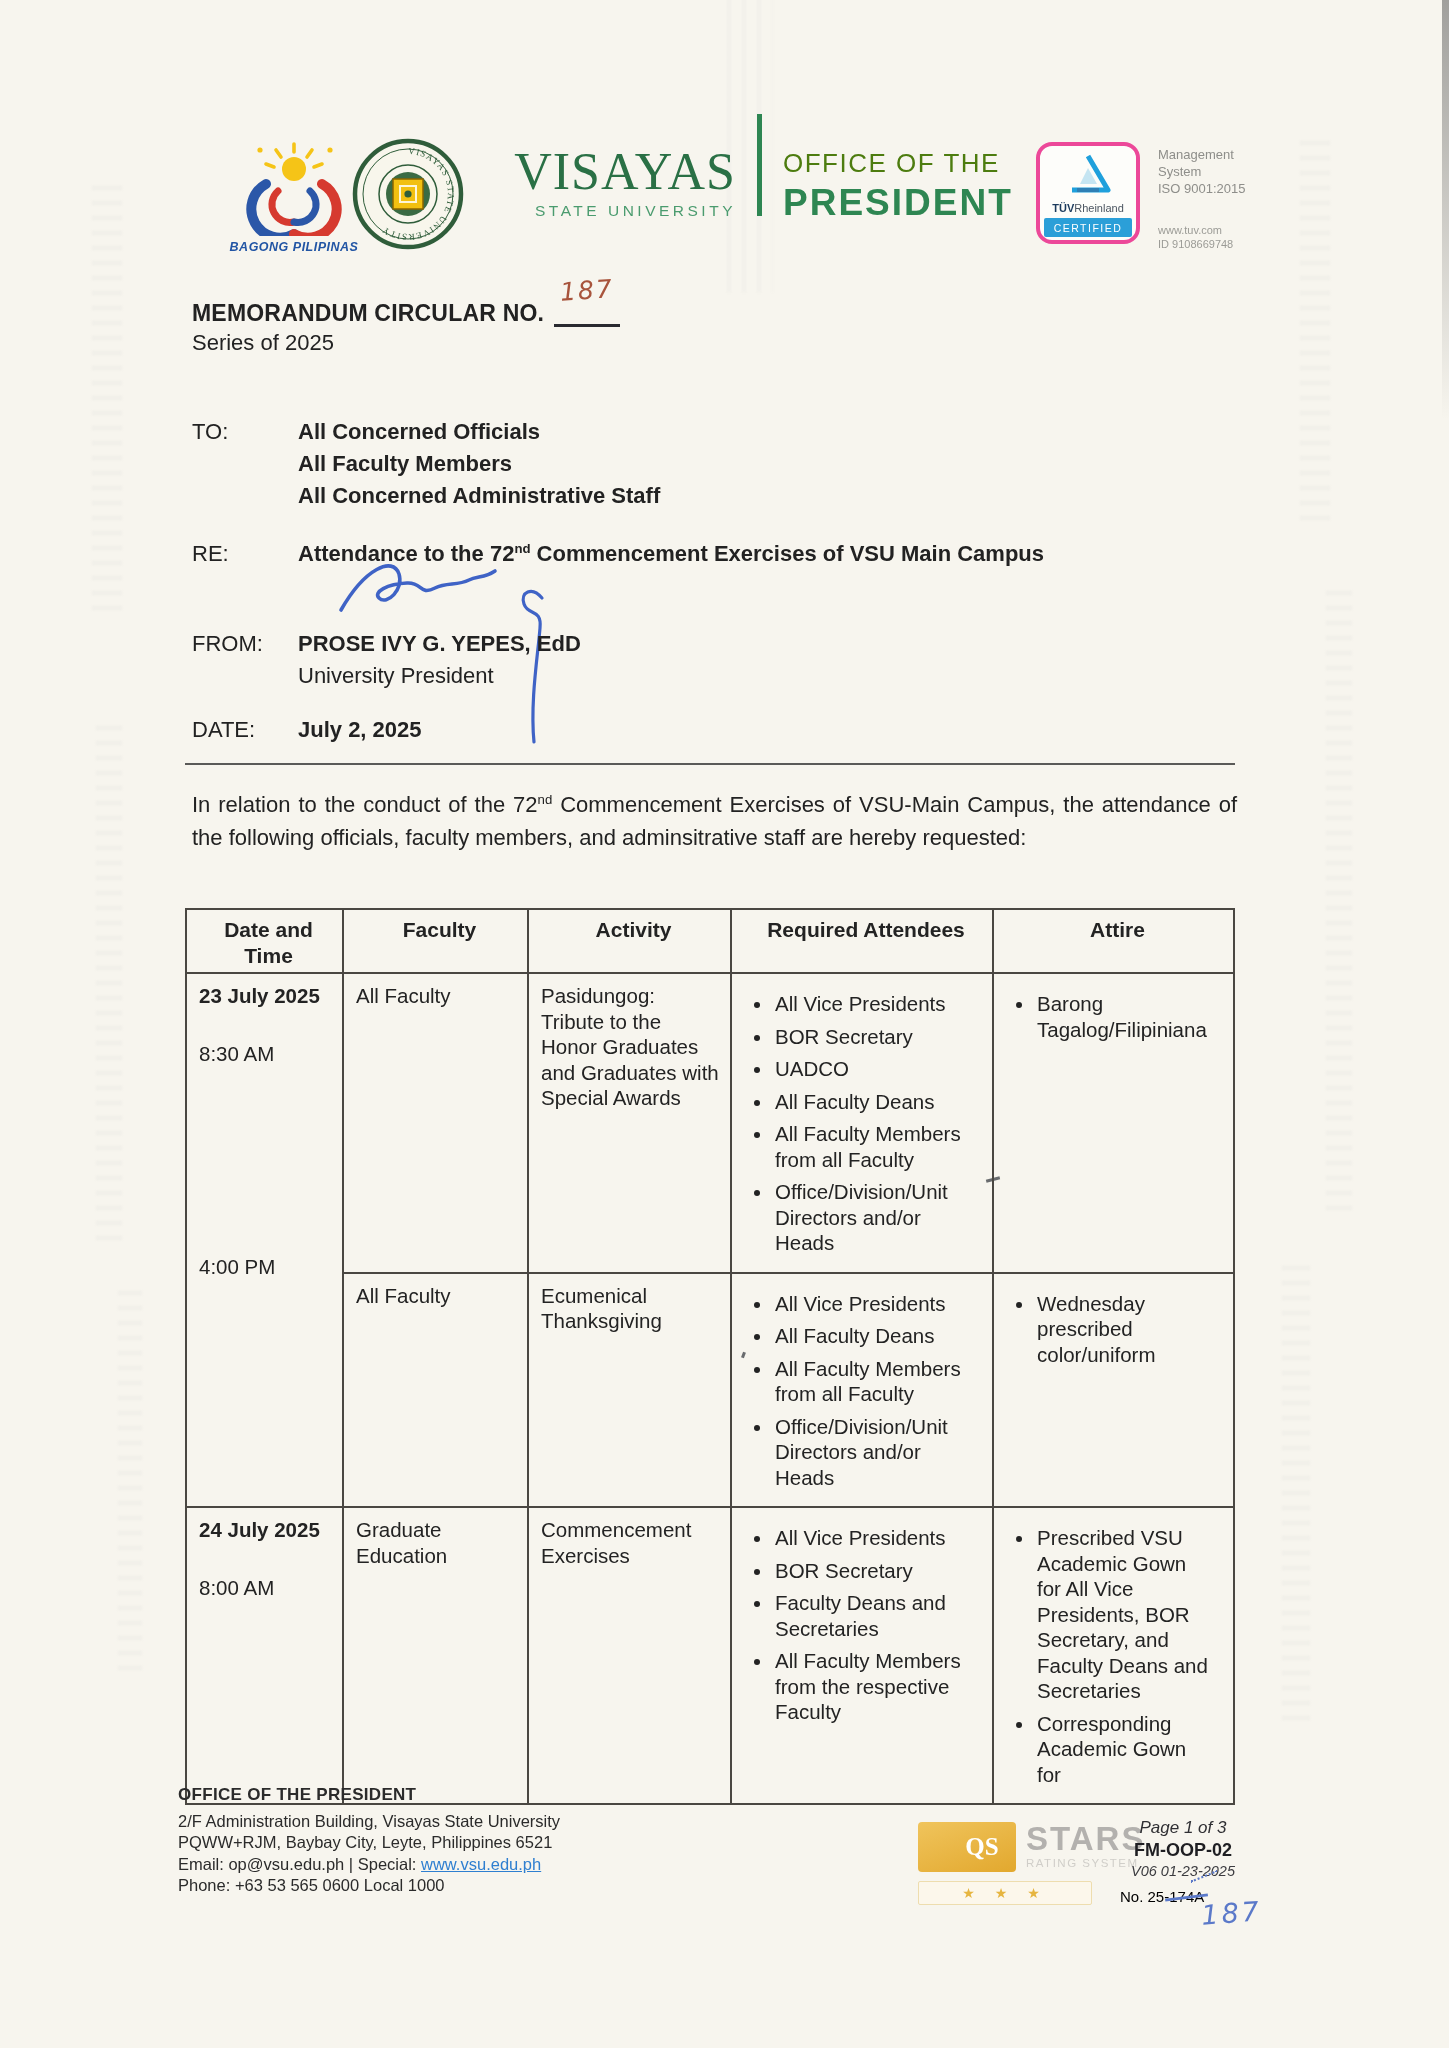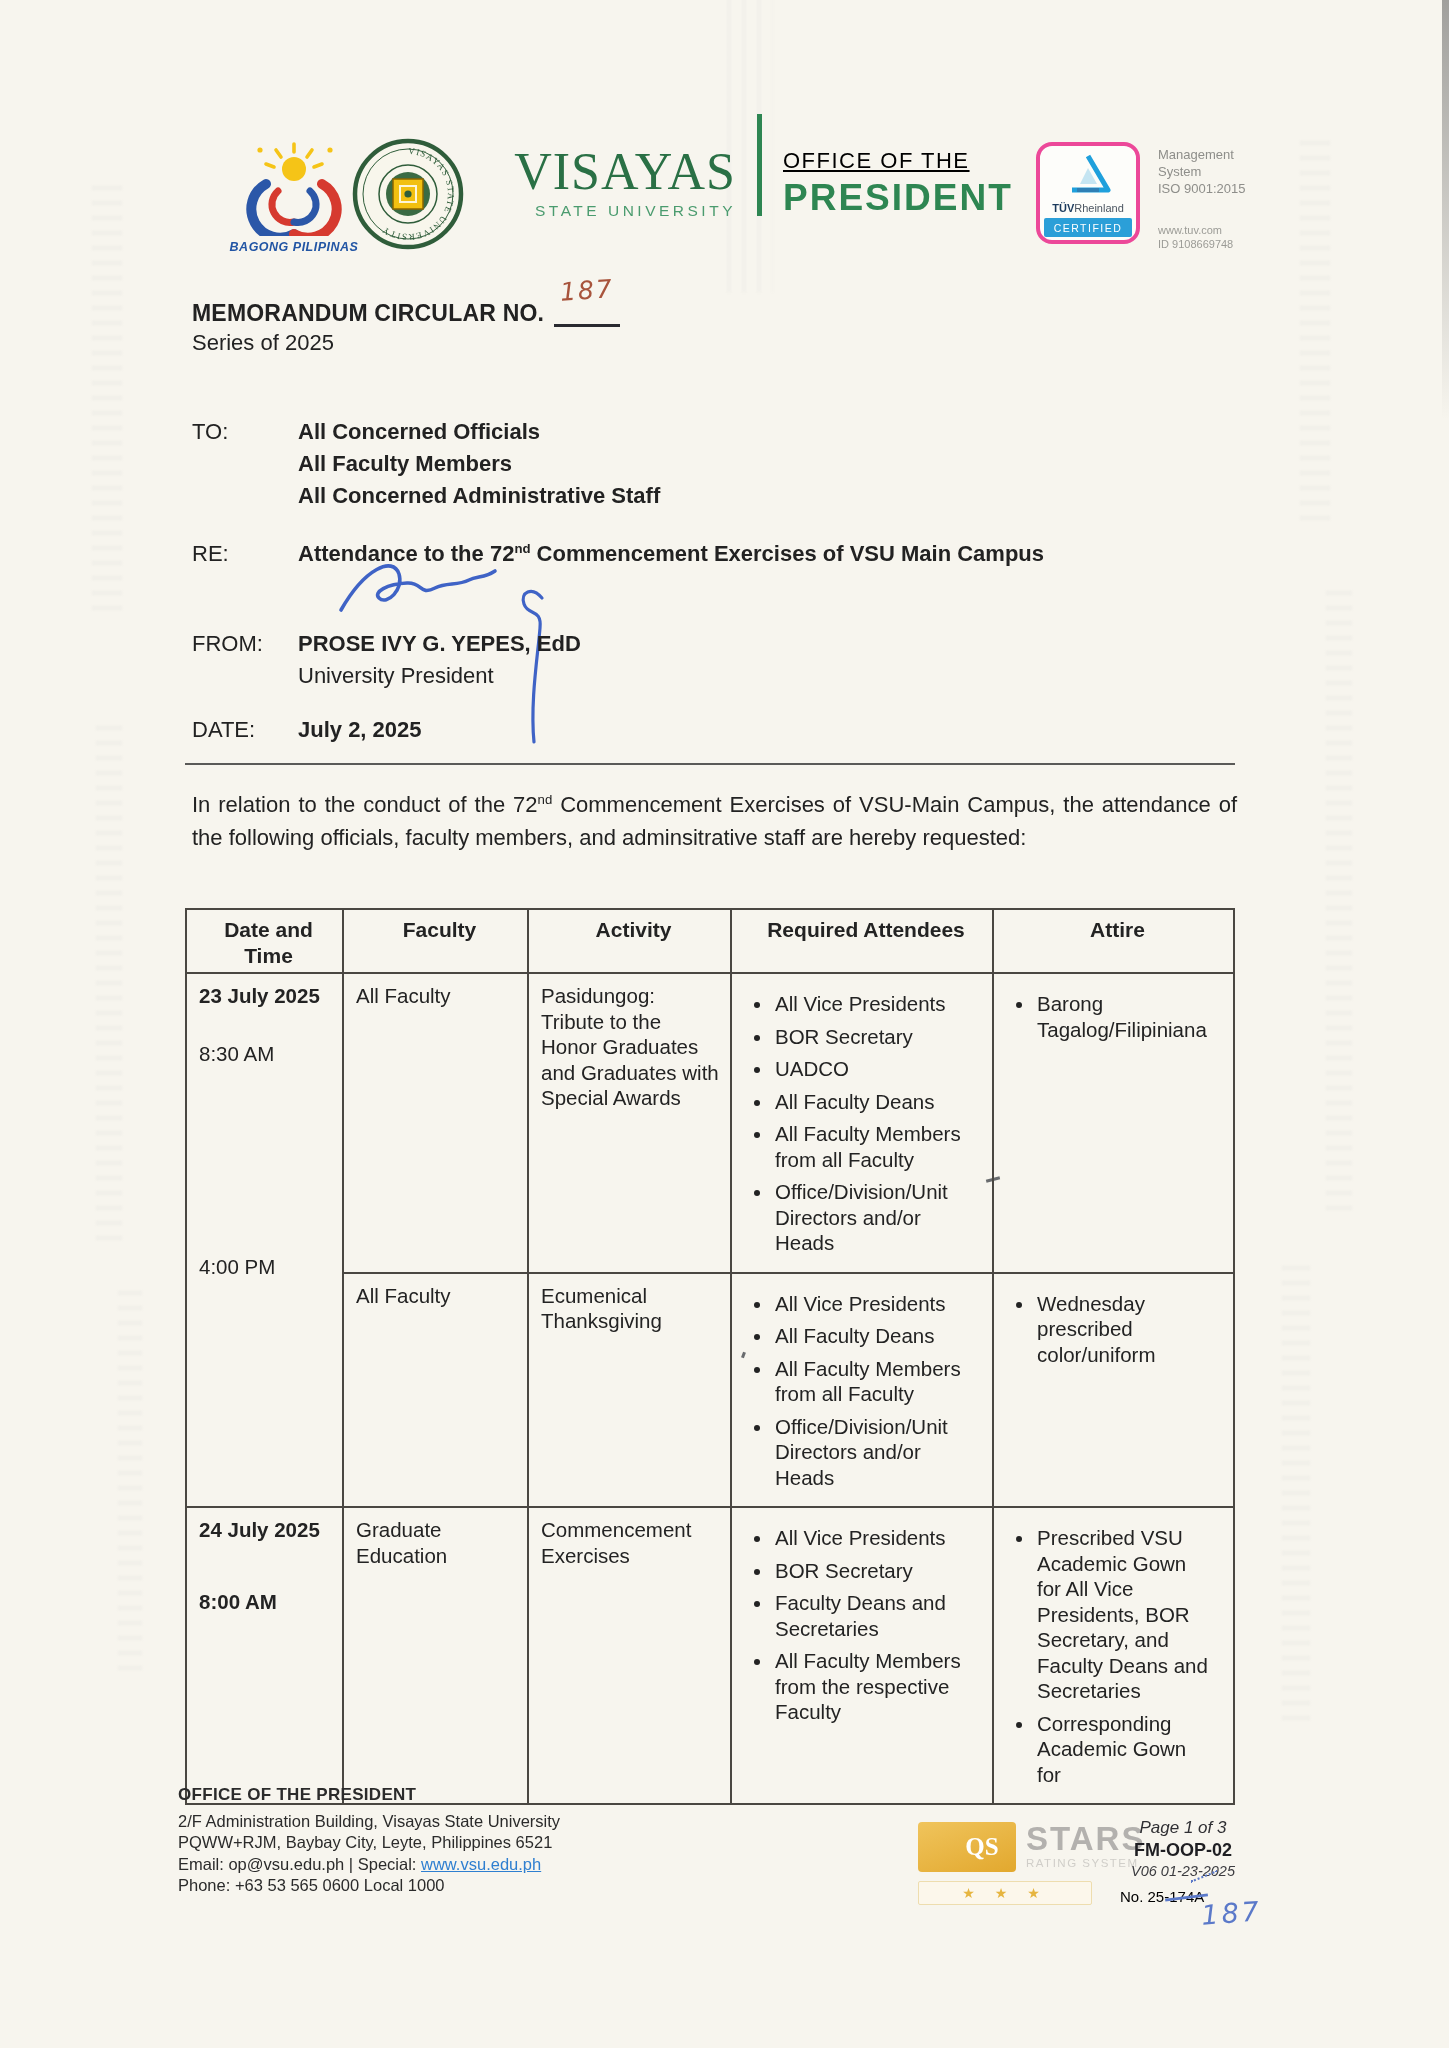--- a/index.html
+++ b/index.html
@@ -13,21 +13,21 @@
   .speck{position:absolute;background:#45484e;opacity:.8;}
   
   .bagong{position:absolute;left:192px;top:142px;width:136px;text-align:center;margin-left:34px;}
   .bagong .lbl{font-size:12.5px;font-weight:bold;font-style:italic;color:#2255a4;letter-spacing:.5px;margin-top:0;}
   .seal{position:absolute;left:352px;top:138px;}
   .wordmark{position:absolute;left:480px;top:144px;width:256px;text-align:right;}
   .wordmark .wm1{font-family:"Liberation Serif",serif;font-size:52px;color:#2a7045;letter-spacing:1px;line-height:56px;}
   .wordmark .wm2{font-size:15.5px;color:#4a9b6e;letter-spacing:3.5px;margin-top:2px;}
   .hdr-divider{position:absolute;left:757px;top:114px;width:5px;height:102px;background:#2e8652;}
   .office{position:absolute;left:783px;top:148px;}
-  .office .o1{font-size:22px;color:#000000;letter-spacing:1.5px;text-decoration:underline;}
+  .office .o1{font-size:26px;color:#4d7c0f;letter-spacing:1.5px;}
   .office .o2{font-size:37px;font-weight:bold;color:#2e8652;letter-spacing:2px;margin-top:3px;}
   .tuv{position:absolute;left:1036px;top:142px;display:flex;}
   .tuv-badge{width:104px;height:102px;border:4px solid #ec4899;border-radius:16px;background:#fdfdfa;
              display:flex;flex-direction:column;align-items:center;justify-content:flex-start;padding-top:6px;box-sizing:border-box;}
   .tuv-brand{font-size:11px;margin-top:2px;white-space:nowrap;}
   .tuv-brand .b{font-weight:bold;color:#1b3a5c;}
   .tuv-brand .r{color:#4b5560;}
   .tuv-cert{margin-top:4px;width:88px;height:19px;background:#2b9fd8;color:#fff;font-size:10.5px;letter-spacing:1.5px;
             display:flex;align-items:center;justify-content:center;border-radius:2px;}
   .tuv-side{margin-left:18px;padding-top:4px;}
@@ -285,21 +285,21 @@
         </td>
         <td>
           <ul class="bl">
             <li>Wednesday prescribed color/uniform</li>
           </ul>
         </td>
       </tr>
       <tr style="height:258px;">
         <td>
           <span class="d-main">24 July 2025</span>
-          <span class="d-time" style="margin-top:46px;font-weight:bold;">8:00 AM</span>
+          <span class="d-time" style="margin-top:32px;">8:00 AM</span>
         </td>
         <td>Graduate Education</td>
         <td>Commencement Exercises</td>
         <td>
           <ul class="bl">
             <li>All Vice Presidents</li>
             <li>BOR Secretary</li>
             <li>Faculty Deans and Secretaries</li>
             <li>All Faculty Members from the respective Faculty</li>
           </ul>

